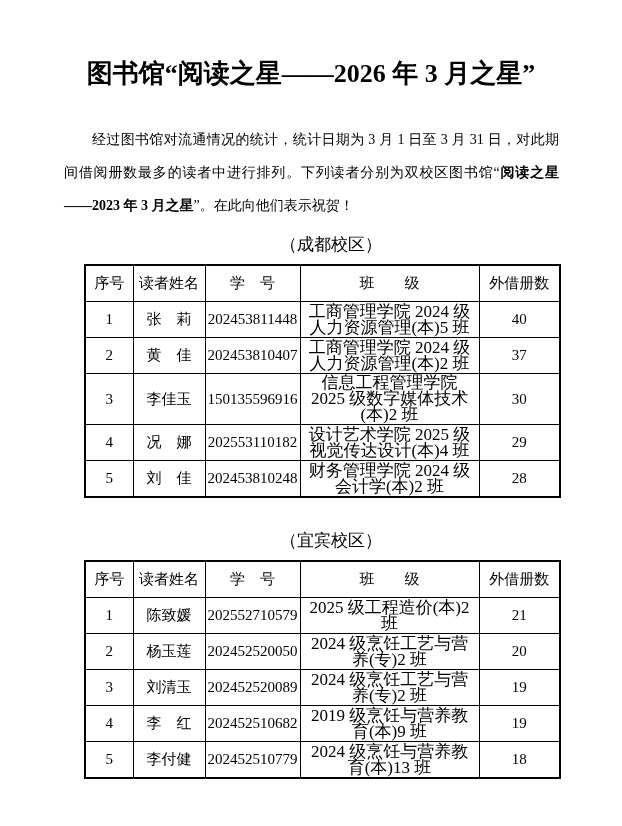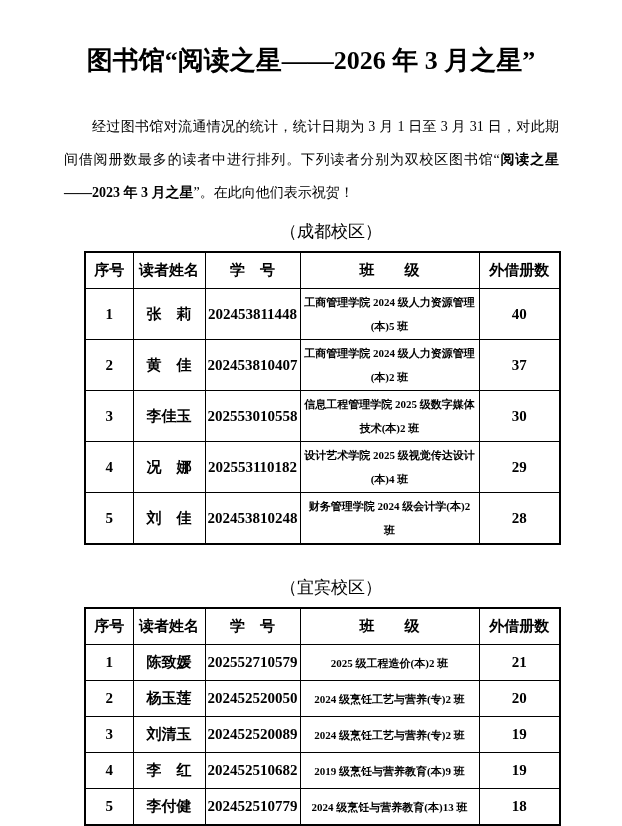--- a/index.html
+++ b/index.html
@@ -10,21 +10,21 @@
   .page {
     position: relative;
     width: 622px;
     height: 826px;
     background: #ffffff;
     overflow: hidden;
     font-family: "Liberation Serif", "DejaVu Serif", serif;
     color: #000000;
   }
   .title {
-    margin: 0;
+    margin: 13px;
     padding-top: 38px;
     text-align: center;
     font-size: 26px;
     font-weight: bold;
     line-height: 45px;
   }
   .title-line {
     display: block;
     white-space: nowrap;
   }
@@ -57,27 +57,27 @@
     margin: 8px 0 0 84px;
     border: 2px solid #000000;
   }
   table.roster th,
   table.roster td {
     border: 1px solid #000000;
     text-align: center;
     vertical-align: middle;
     padding: 1px 2px;
     font-size: 15px;
-    font-weight: bold;
+    font-weight: normal;
     height: 33px;
     overflow: hidden;
   }
   table.roster td.class-cell {
-    font-size: 11px;
-    line-height: 24px;
+    font-size: 17px;
+    line-height: 16px;
   }
   col.c-no     { width: 48px;  }
   col.c-name   { width: 72px;  }
   col.c-id     { width: 95px;  }
   col.c-class  { width: 179px; }
   col.c-count  { width: 81px;  }
 </style>
 </head>
 <body>
 
@@ -119,21 +119,21 @@
           <tr>
             <td>2</td>
             <td>黄　佳</td>
             <td>202453810407</td>
             <td class="class-cell">工商管理学院 2024 级人力资源管理(本)2 班</td>
             <td>37</td>
           </tr>
           <tr>
             <td>3</td>
             <td>李佳玉</td>
-            <td>202553010558</td>
+            <td>150135596916</td>
             <td class="class-cell">信息工程管理学院 2025 级数字媒体技术(本)2 班</td>
             <td>30</td>
           </tr>
           <tr>
             <td>4</td>
             <td>况　娜</td>
             <td>202553110182</td>
             <td class="class-cell">设计艺术学院 2025 级视觉传达设计(本)4 班</td>
             <td>29</td>
           </tr>

